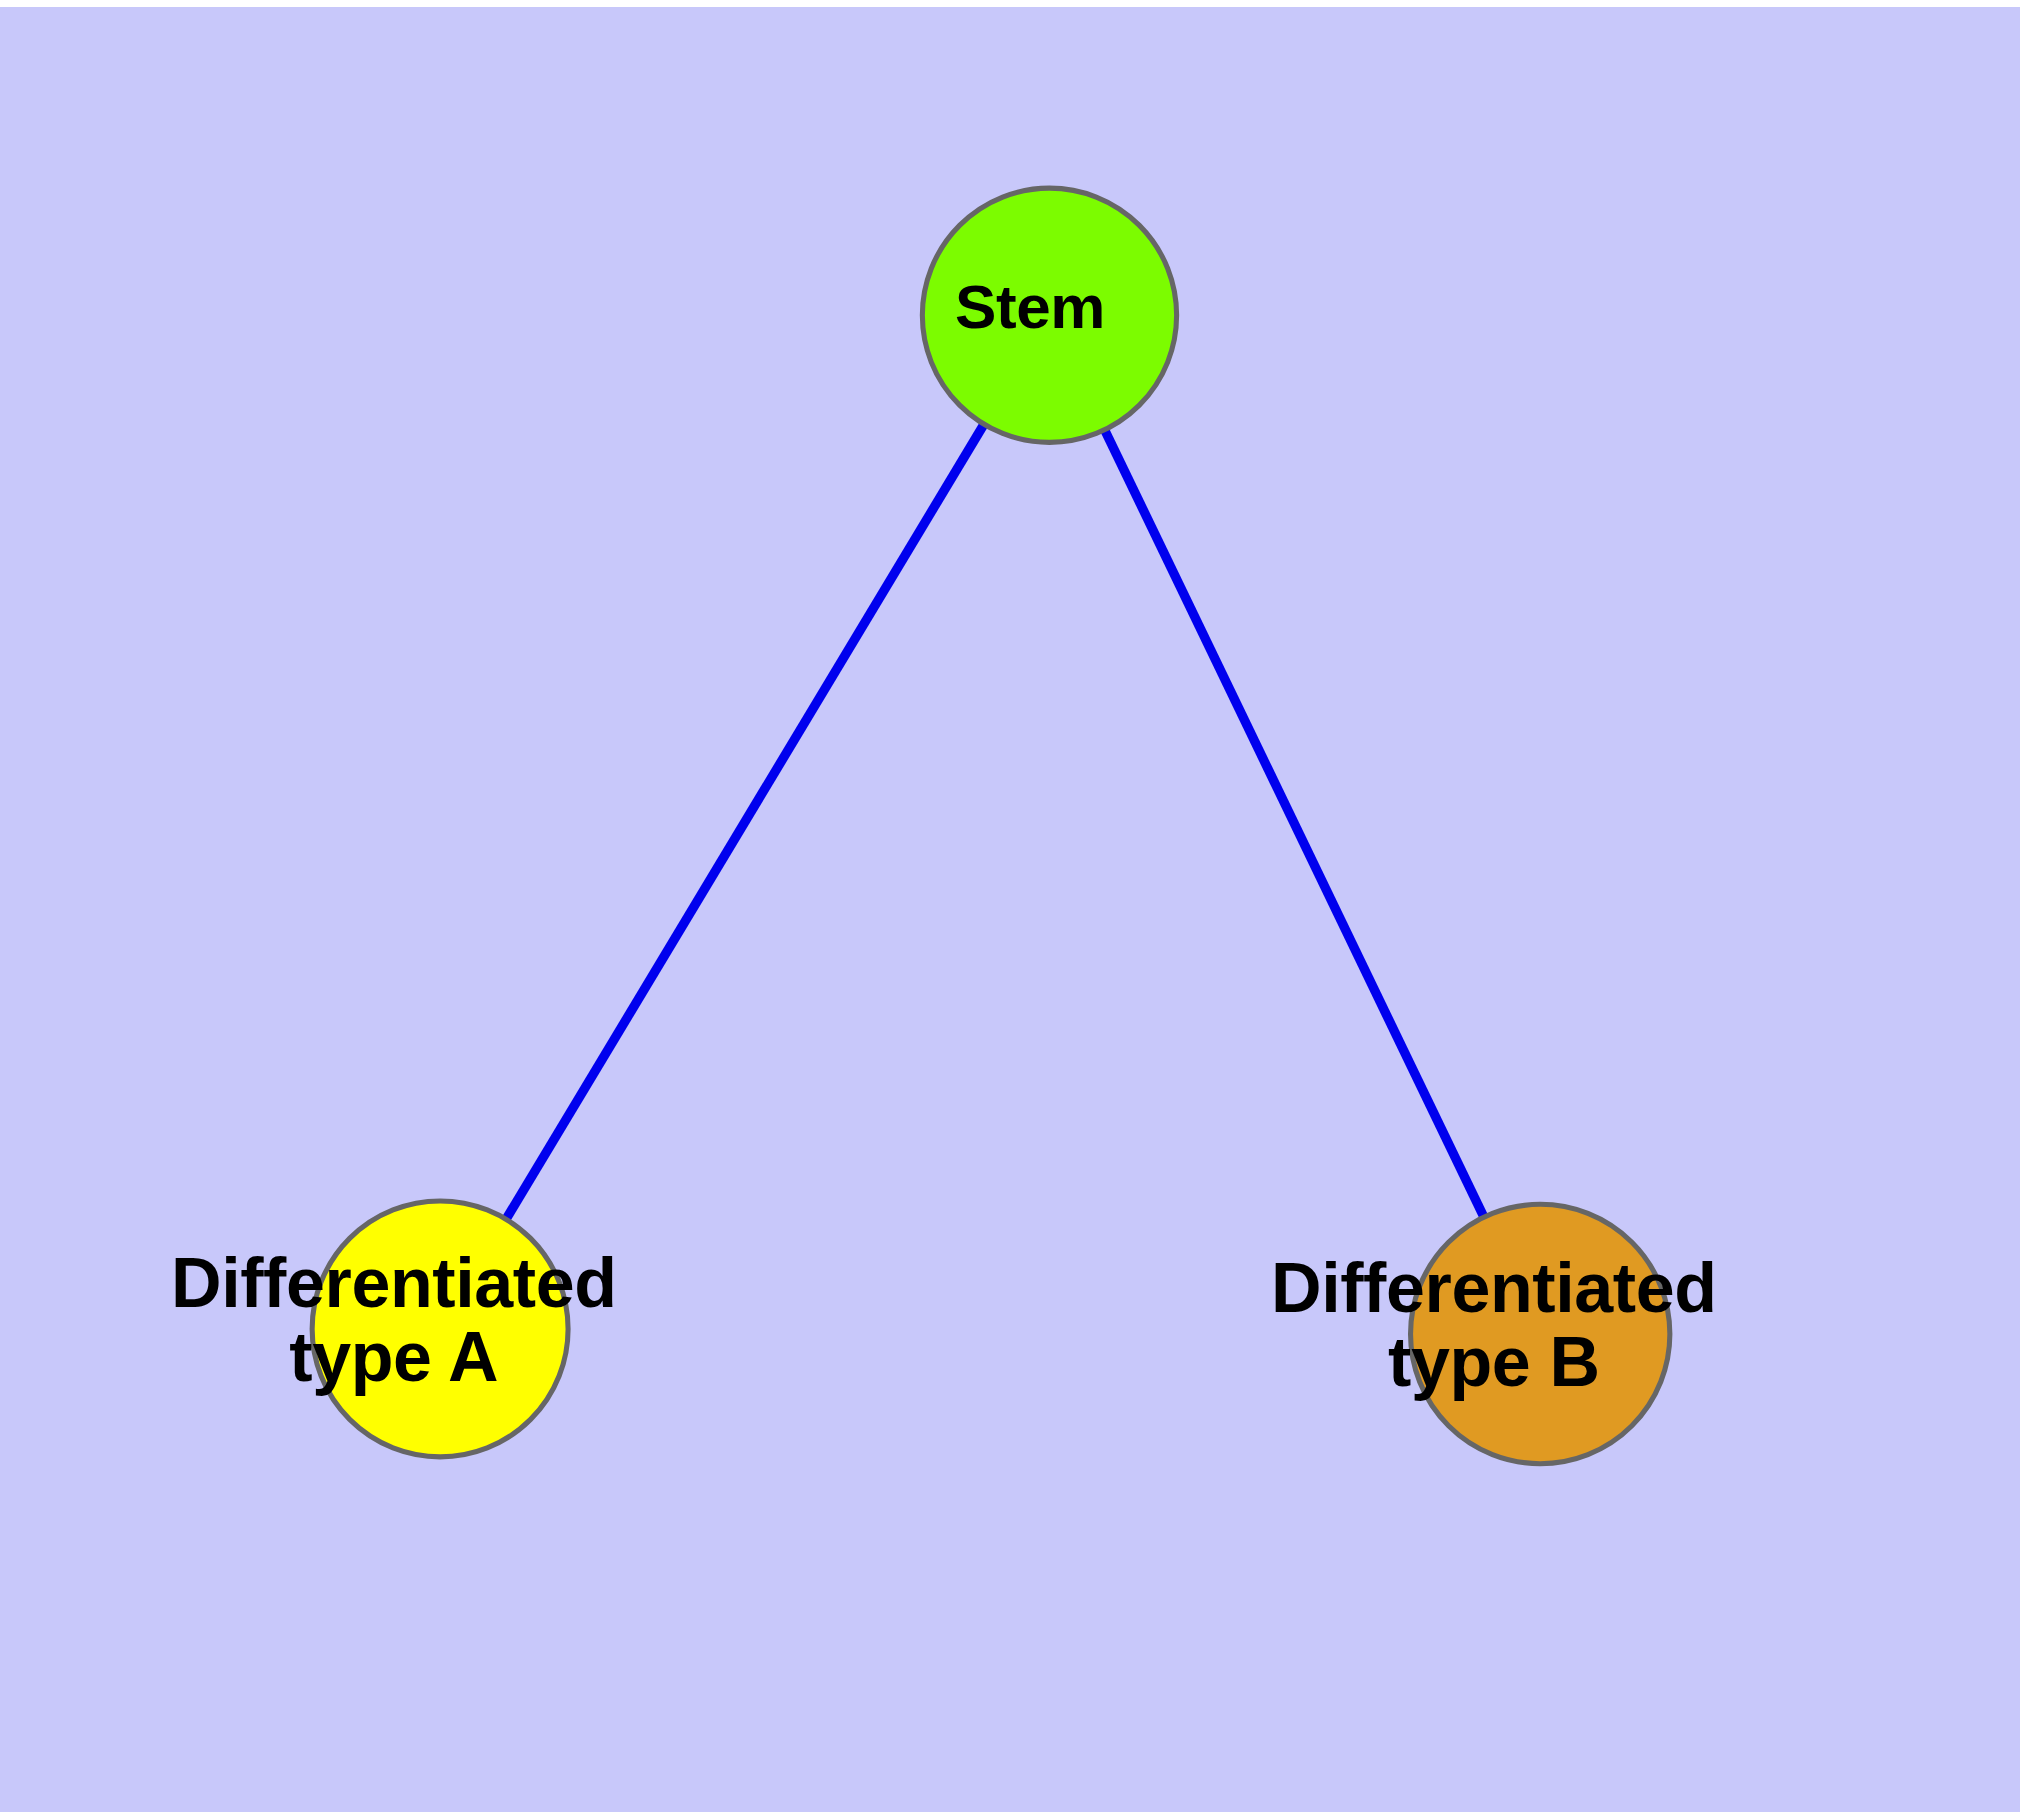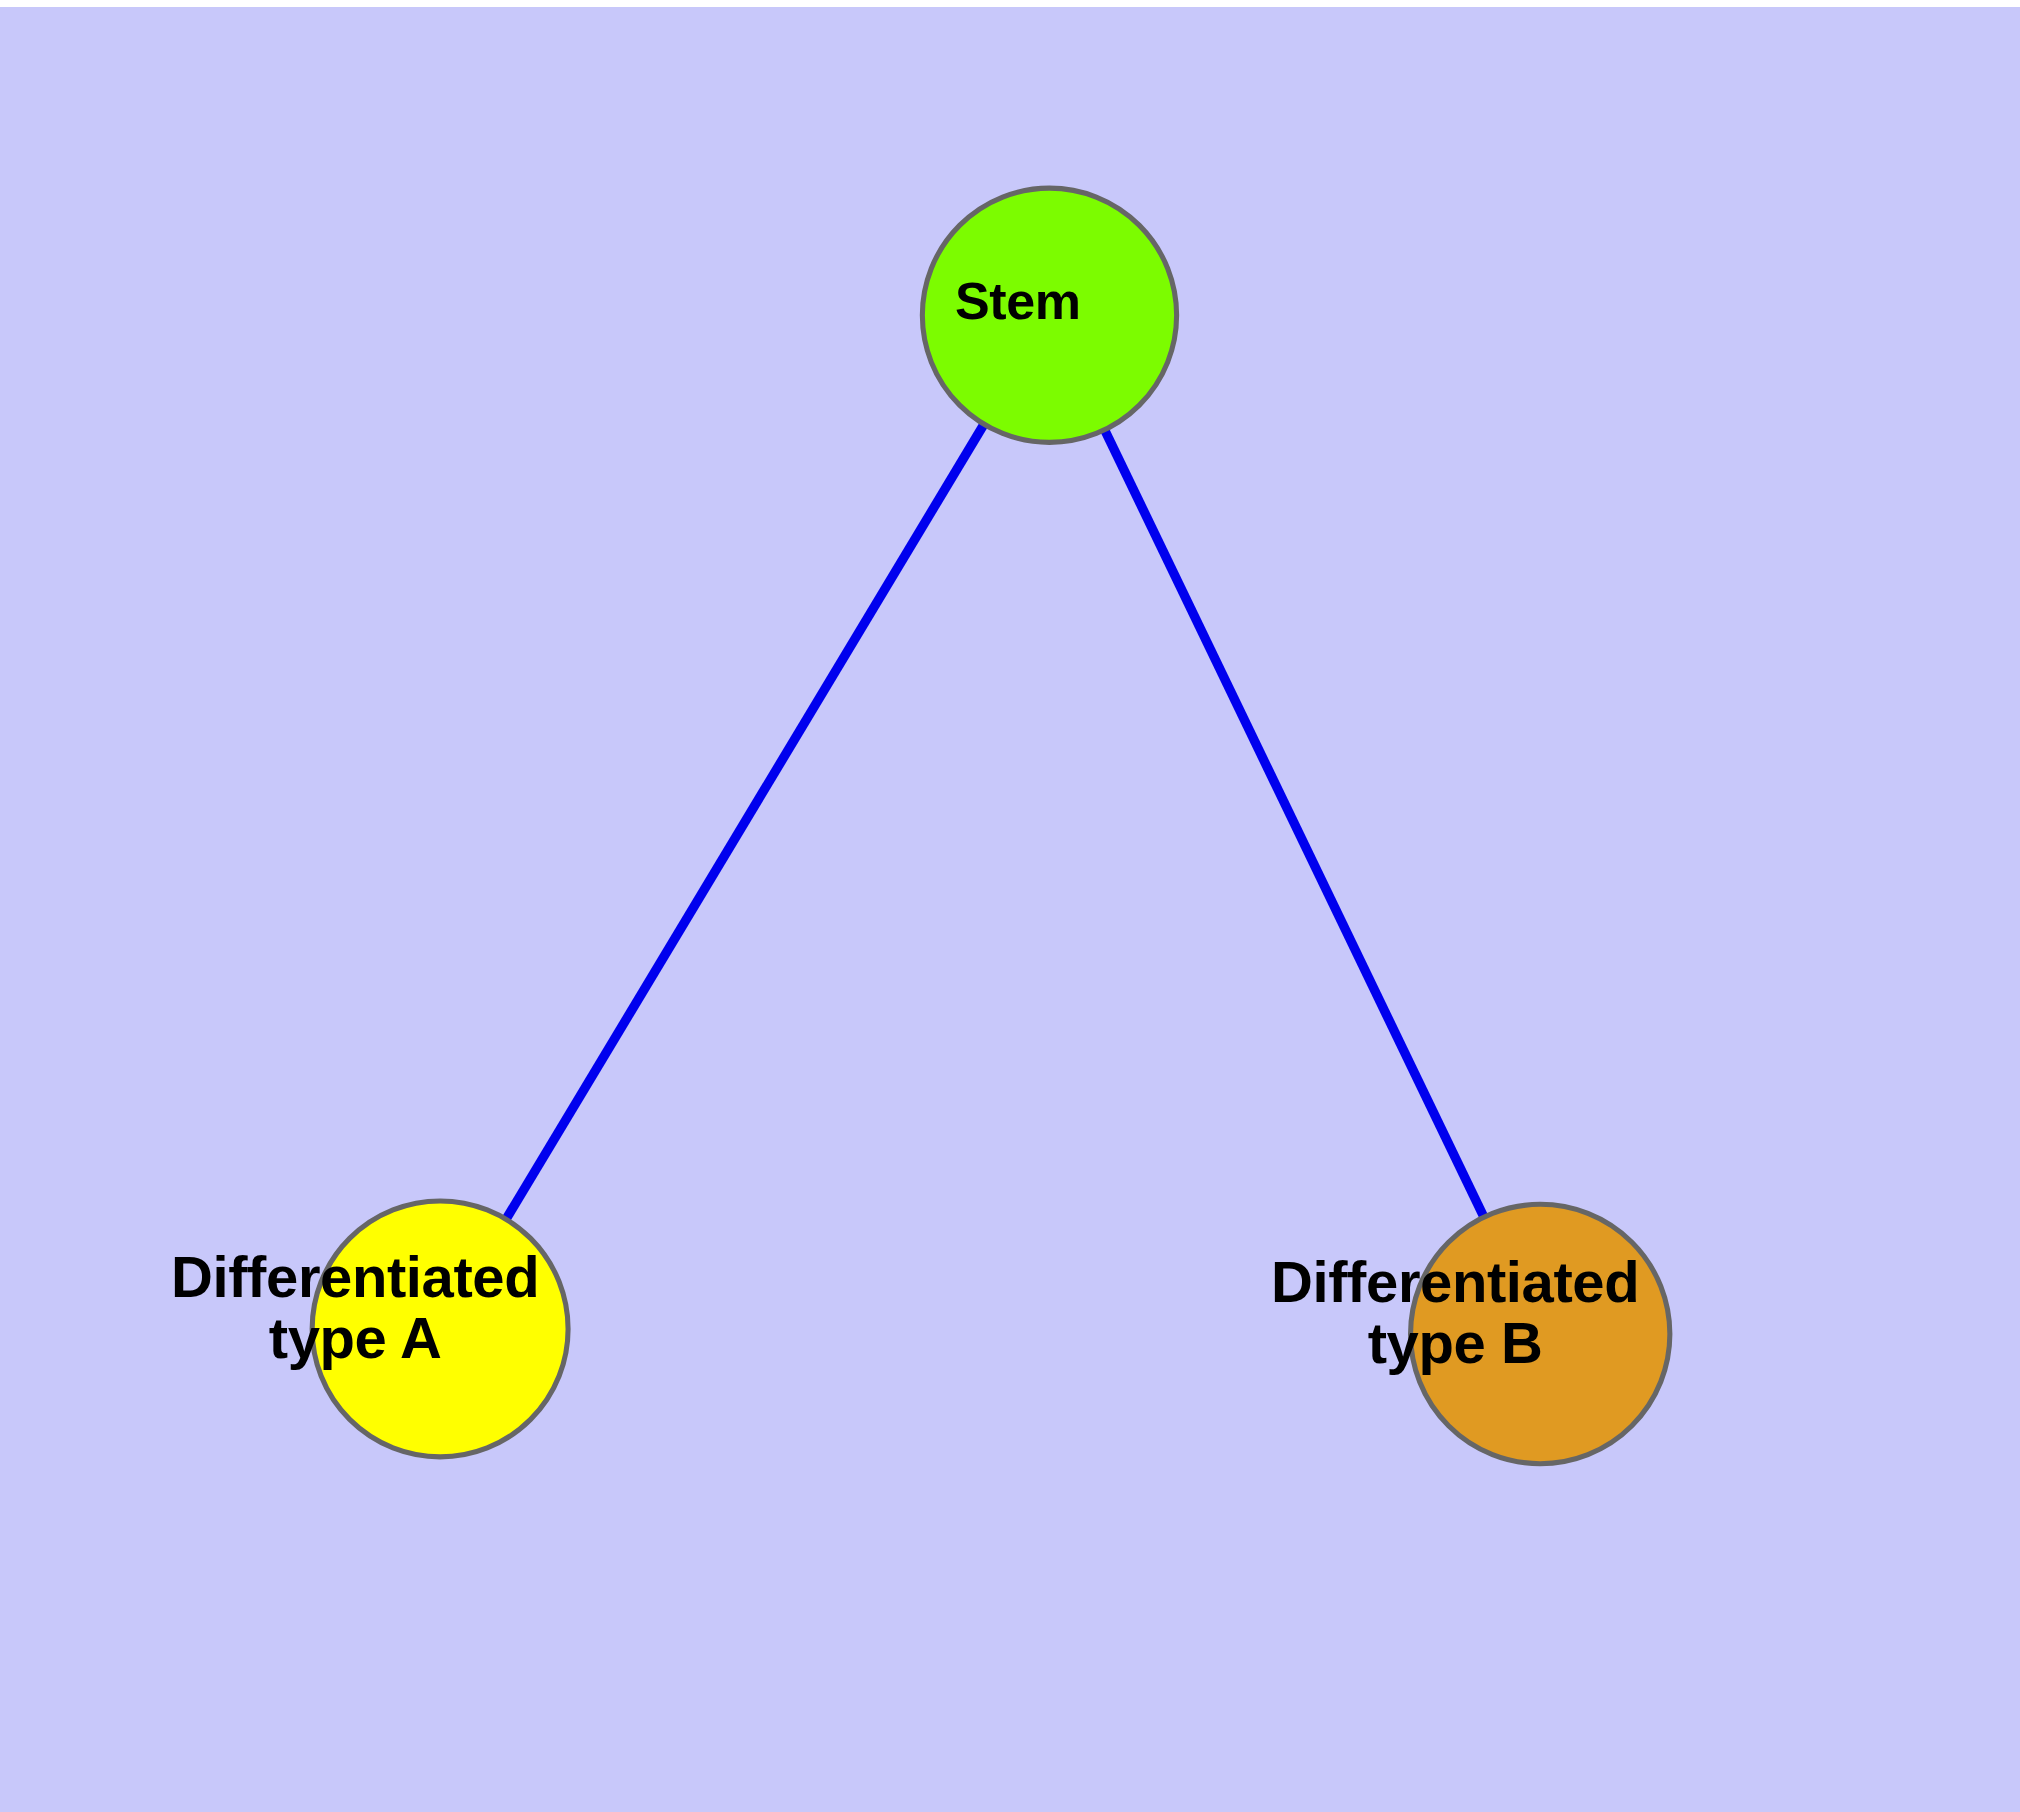--- a/index.html
+++ b/index.html
@@ -35,24 +35,24 @@
     position: absolute;
     text-align: center;
     color: #000000;
     font-weight: bold;
     line-height: 1.06;
     white-space: pre;
     letter-spacing: -0.4px;
     pointer-events: none;
   }
   .label-root {
-    font-size: 52px;
+    font-size: 62px;
   }
   .label-leaf {
-    font-size: 58px;
+    font-size: 70px;
   }
 </style>
 </head>
 <body>
 
 <div id="stage">
 
   <div id="canvas-bg"></div>
 
   <svg id="graph-svg" viewBox="0 0 2384 2138">

